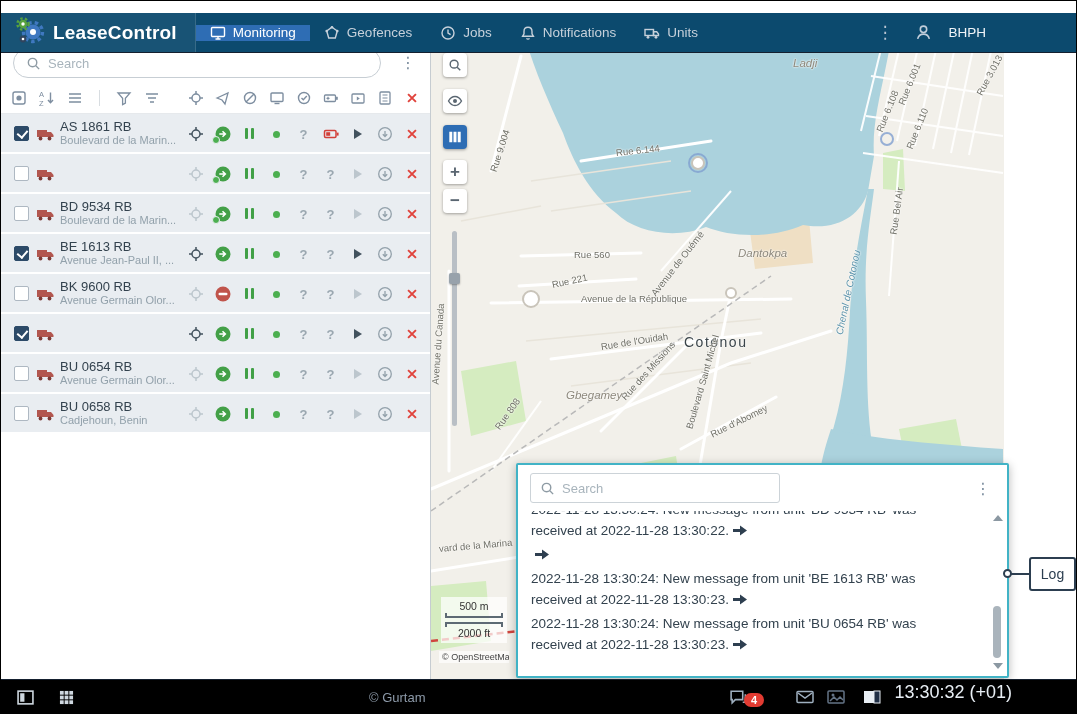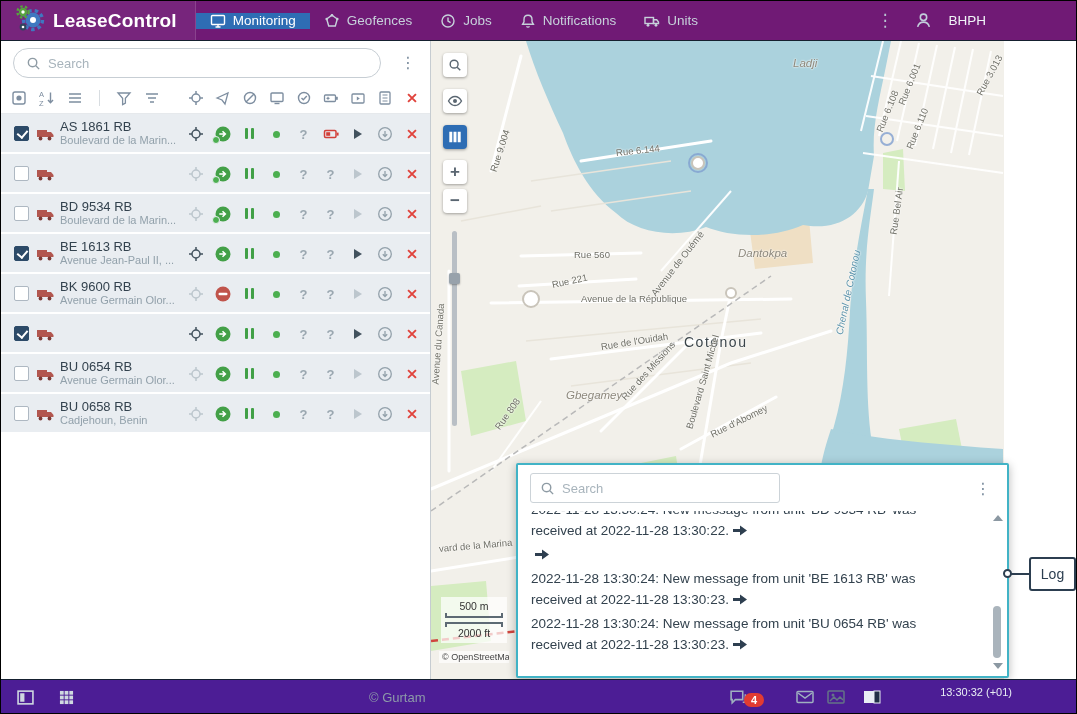--- a/index.html
+++ b/index.html
@@ -1,21 +1,21 @@
 <!DOCTYPE html>
 <html><head>
 <meta charset="utf-8">
 <style>
   *{margin:0;padding:0;box-sizing:border-box}
   html,body{background:#3a3a3a}
   body{font-family:"Liberation Sans","DejaVu Sans",sans-serif}
   .window{position:relative;width:1077px;height:714px;background:#fff;border:1px solid #000;overflow:hidden;color:#37474f;font-size:13px}
 
   
-  .topbar{position:absolute;top:0;left:0;width:100%;height:40px;background:#701a75;border-bottom:1px solid #15202f;display:flex;align-items:stretch;z-index:30}
+  .topbar{position:absolute;top:12px;left:0;width:100%;height:40px;background:#0c4a6e;border-bottom:1px solid #15202f;display:flex;align-items:stretch;z-index:30}
   .logo{display:flex;align-items:center;gap:8px;padding:0 18px 0 14px;background:rgba(255,255,255,.05);border-right:1px solid rgba(255,255,255,.14);cursor:pointer}
   .logo-text{color:#fff;font-size:19px;font-weight:bold;letter-spacing:.2px}
   .tabs{display:flex;align-items:center}
   .tab{display:flex;align-items:center;gap:7px;padding:0 14px;color:#c7d1db;font-size:13.5px;cursor:pointer;white-space:nowrap}
   .tab.active{background:#2e6db4;color:#fff}
   .tab svg{display:block}
   .topbar-right{margin-left:auto;display:flex;align-items:center;gap:16px;padding-right:90px;color:#dfe6ee}
   .kebab{font-size:17px;color:#b9c5d2;cursor:pointer;padding:0 6px}
   .user-name{font-size:13.5px;color:#f0f4f8;cursor:pointer}
 
@@ -88,25 +88,25 @@
   .sc-thumb{position:absolute;left:2px;bottom:13px;width:8px;height:52px;background:#aab4bc;border-radius:4px;cursor:pointer}
 
   
   .log-tab{position:absolute;left:1028px;top:516px;width:47px;height:34px;background:#fff;border:2px solid #2c3e50;border-radius:3px;display:flex;align-items:center;justify-content:center;font-size:14px;color:#2c3e50;cursor:pointer;z-index:21}
   .log-tab-line{position:absolute;left:1009px;top:532px;width:19px;height:2px;background:#2c3e50;z-index:21}
   .log-tab-dot{position:absolute;left:1002px;top:528px;width:9px;height:9px;border:2px solid #2c3e50;border-radius:50%;background:#fff;z-index:21}
 
   .right-strip{position:absolute;left:1003px;top:0;width:74px;height:100%;background:#fff}
 
   
-  .bottombar{position:absolute;left:0;bottom:0;width:100%;height:34px;background:#4c1d95;border-top:1px solid #15202f;z-index:30;color:#9fb0c0}
+  .bottombar{position:absolute;left:0;bottom:0;width:100%;height:34px;background:#000000;border-top:1px solid #15202f;z-index:30;color:#9fb0c0}
   .bb-item{position:absolute;top:0;height:34px;display:flex;align-items:center;cursor:pointer}
   .bb-copy{position:absolute;left:368px;top:0;height:34px;display:flex;align-items:center;color:#8d9aa9;font-size:13px}
   .bb-badge{position:absolute;left:15px;top:4px;background:#e23b32;color:#fff;font-size:11px;line-height:14px;border-radius:8px;padding:0 7px;font-weight:bold}
-  .bb-time{position:absolute;right:64px;top:0;height:24px;display:flex;align-items:center;color:#e8eef4;font-size:11px}
+  .bb-time{position:absolute;right:64px;top:0;height:24px;display:flex;align-items:center;color:#e8eef4;font-size:18px}
 </style>
 </head>
 <body>
 
 <div class="window">
 
   <header class="topbar">
     <div class="logo">
       <span>
         <svg width="30" height="30" viewBox="0 0 30 30">

